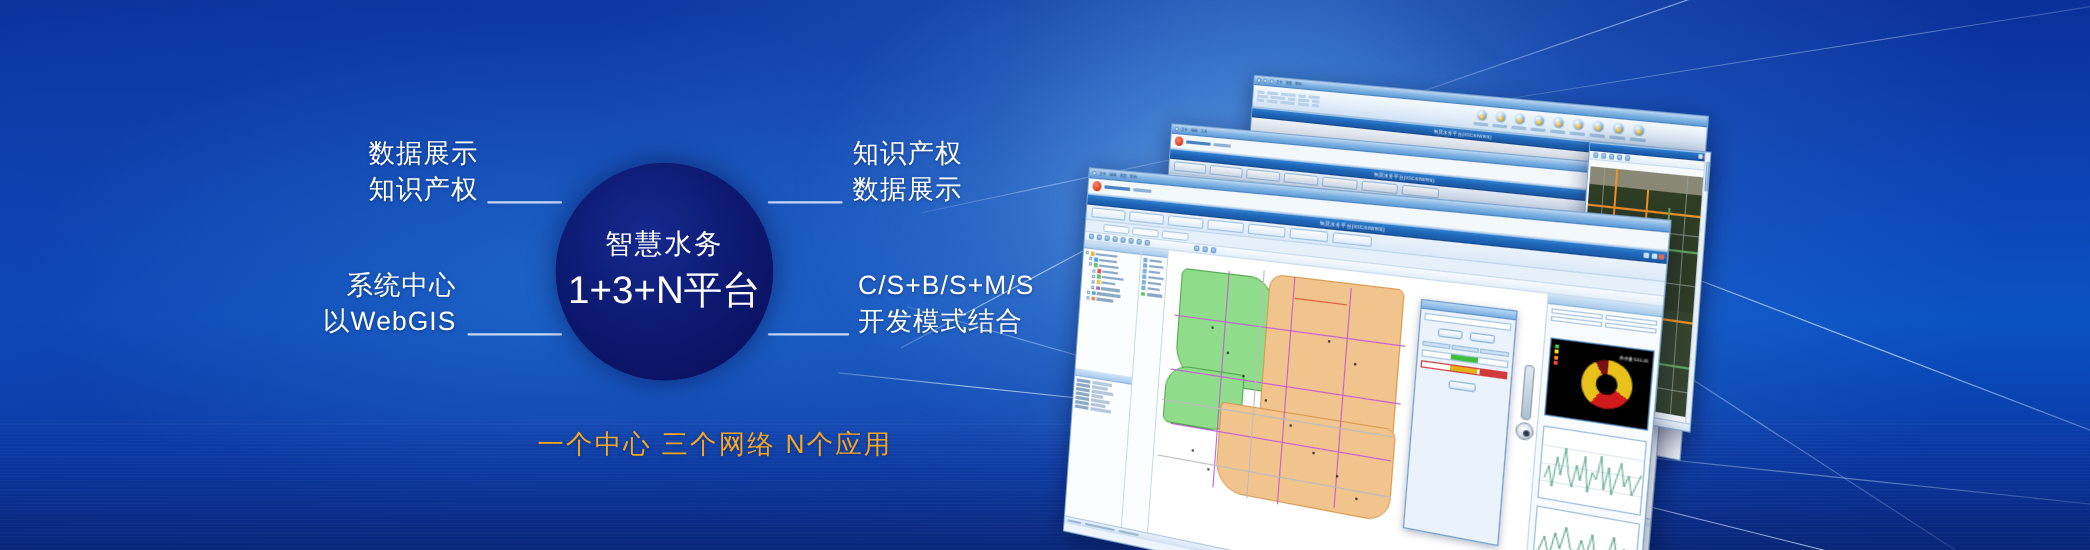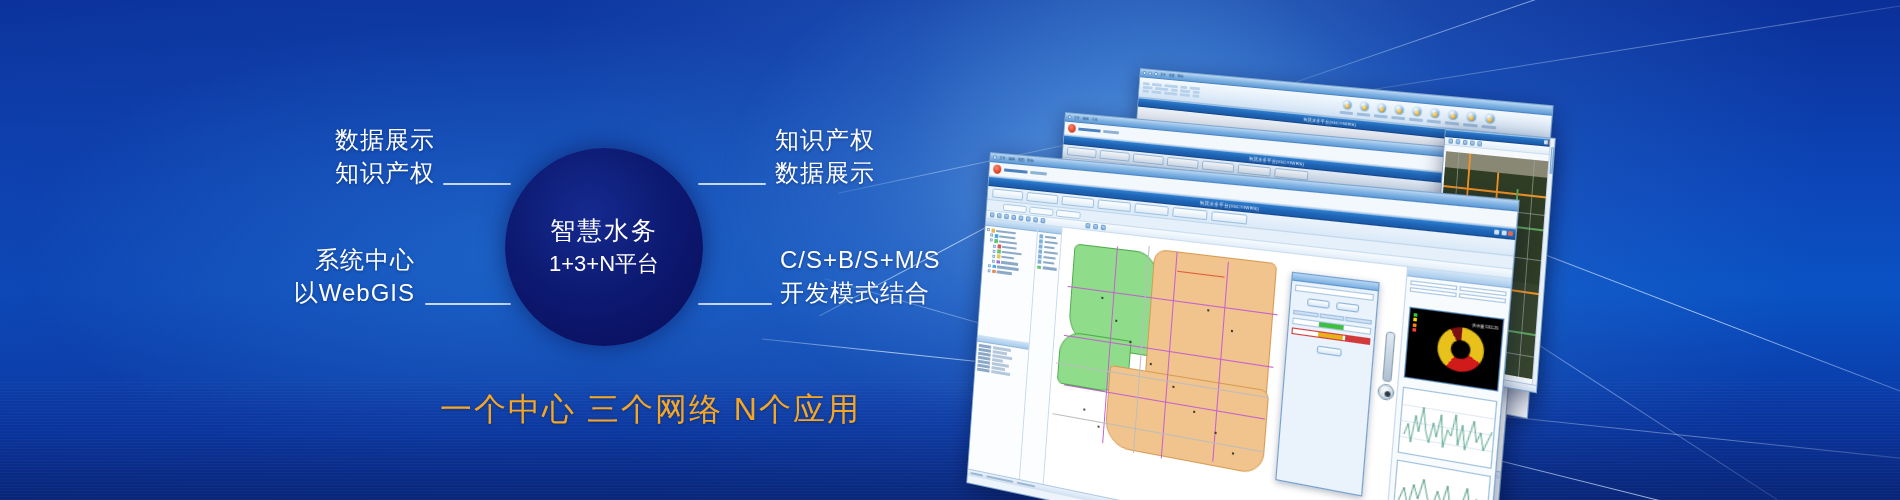--- a/index.html
+++ b/index.html
@@ -45,32 +45,32 @@
     position:absolute; left:505px; top:148px; width:198px; height:198px;
     border-radius:50%;
     background:radial-gradient(circle at 42% 34%, #152a8f 0%, #0d1a72 46%, #0a1263 78%, #080e55 100%);
     box-shadow:0 0 24px rgba(5,12,70,0.55);
     display:flex; flex-direction:column; align-items:center; justify-content:center;
     color:#fff; text-align:center;
   }
   .hub-l1 { font-size:25px; letter-spacing:2px; line-height:1.1; margin-bottom:5px; font-weight:400; }
   .hub-l2 { font-size:31px; letter-spacing:.5px; line-height:1.15; white-space:nowrap; font-weight:400; }
   .hub-l2 sup { font-size:14px; vertical-align:super; position:relative; top:-2px; }
-  .hub-l3 { font-size:22px; line-height:1.2; margin-top:2px; font-weight:400; }
+  .hub-l3 { font-size:35px; line-height:1.2; margin-top:2px; font-weight:400; }
 
   .feat { position:absolute; color:#fff; font-size:24px; line-height:1.38; letter-spacing:1px; text-shadow:0 1px 3px rgba(0,20,70,.45); white-space:nowrap; }
   .feat.r { text-align:right; }
   .feat.l { text-align:left; }
   .feat div + div { }
 
   .connector { position:absolute; height:2px; background:rgba(228,240,255,0.85); border-radius:1px; }
 
   .tagline {
     position:absolute; left:440px; top:388px; width:420px; text-align:center;
-    color:#f5a623; font-size:32px; letter-spacing:2px; white-space:nowrap;
+    color:#f5a623; font-size:24px; letter-spacing:2px; white-space:nowrap;
     text-shadow:0 1px 3px rgba(0,20,70,.4);
   }
 
   
   .winwrap { position:absolute; transform-style:preserve-3d; }
   .win {
     position:absolute;
     background:#eef4fb;
     border:1px solid #7ea6cf;
     box-shadow:0 6px 22px rgba(0,10,50,.45);

